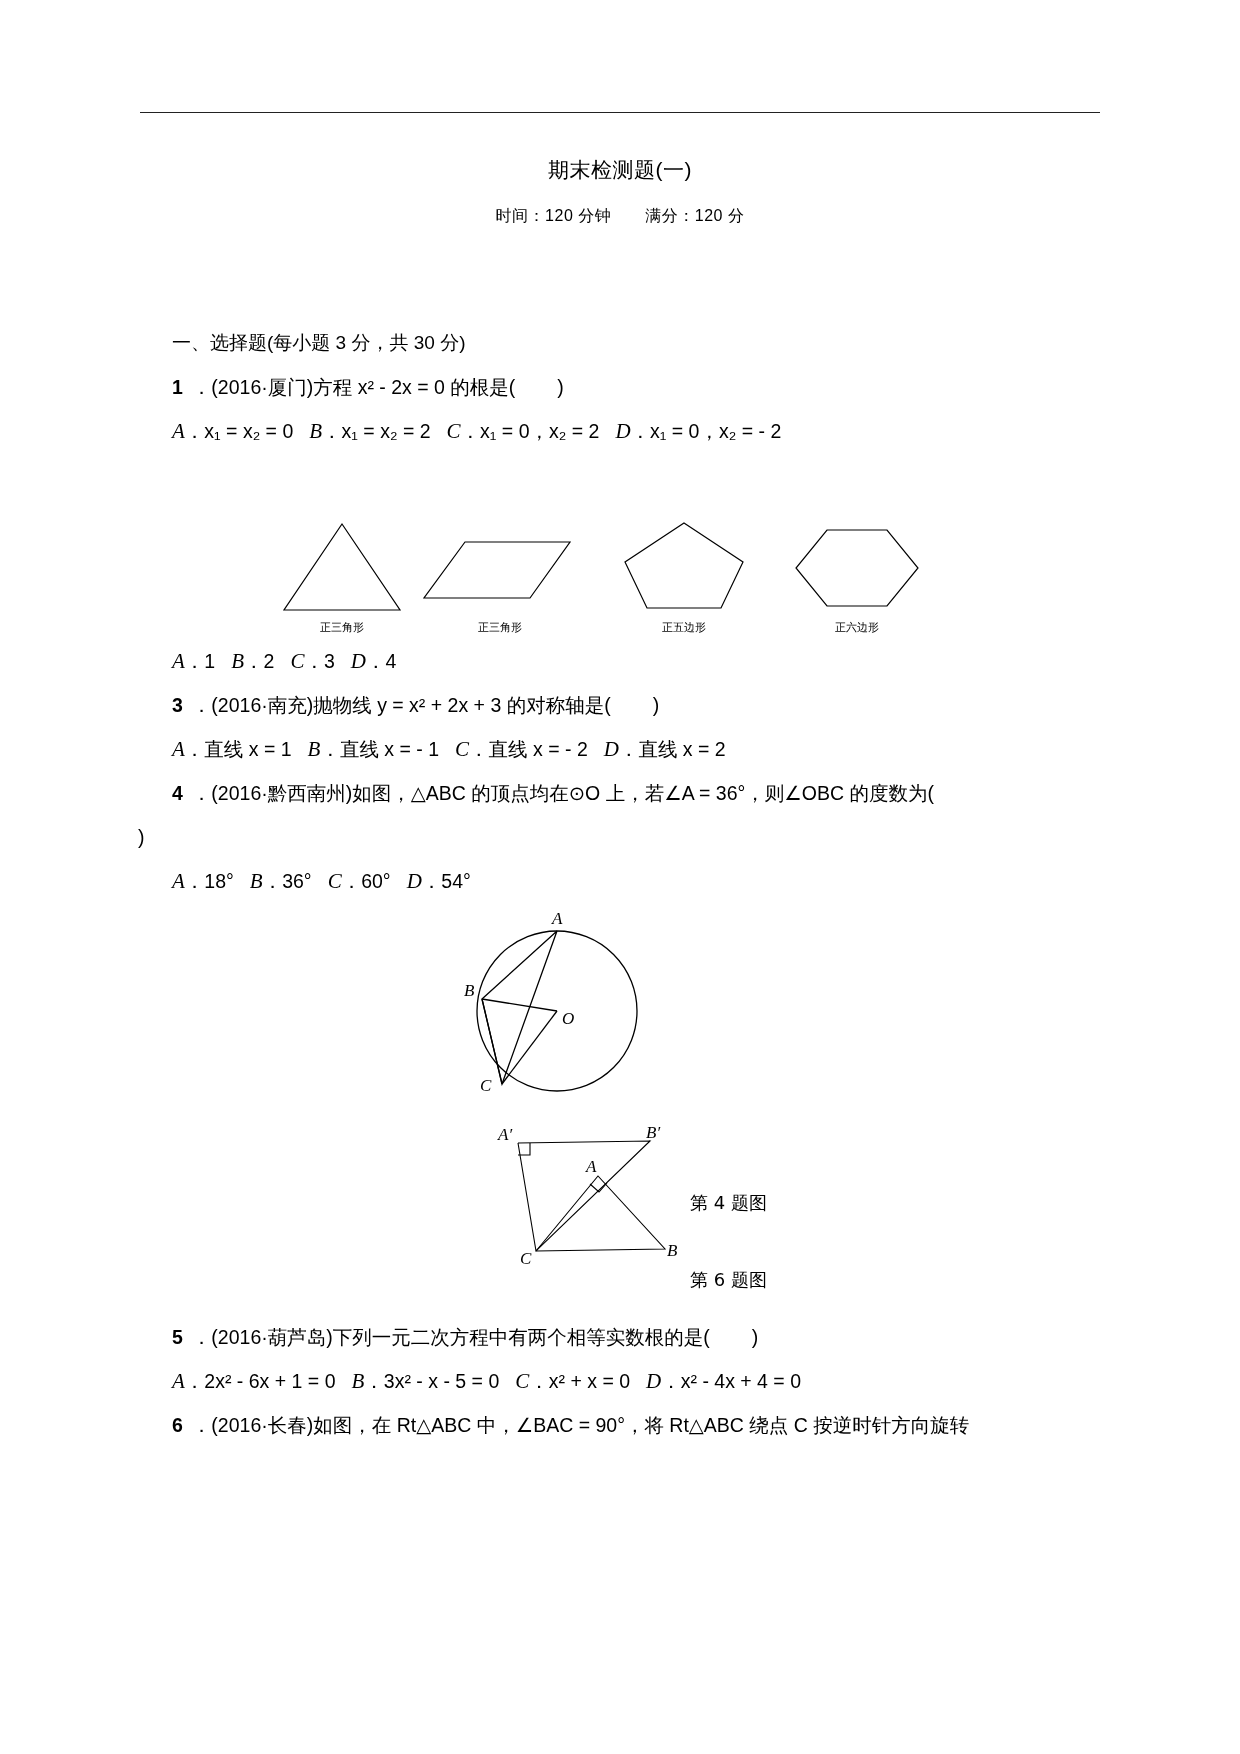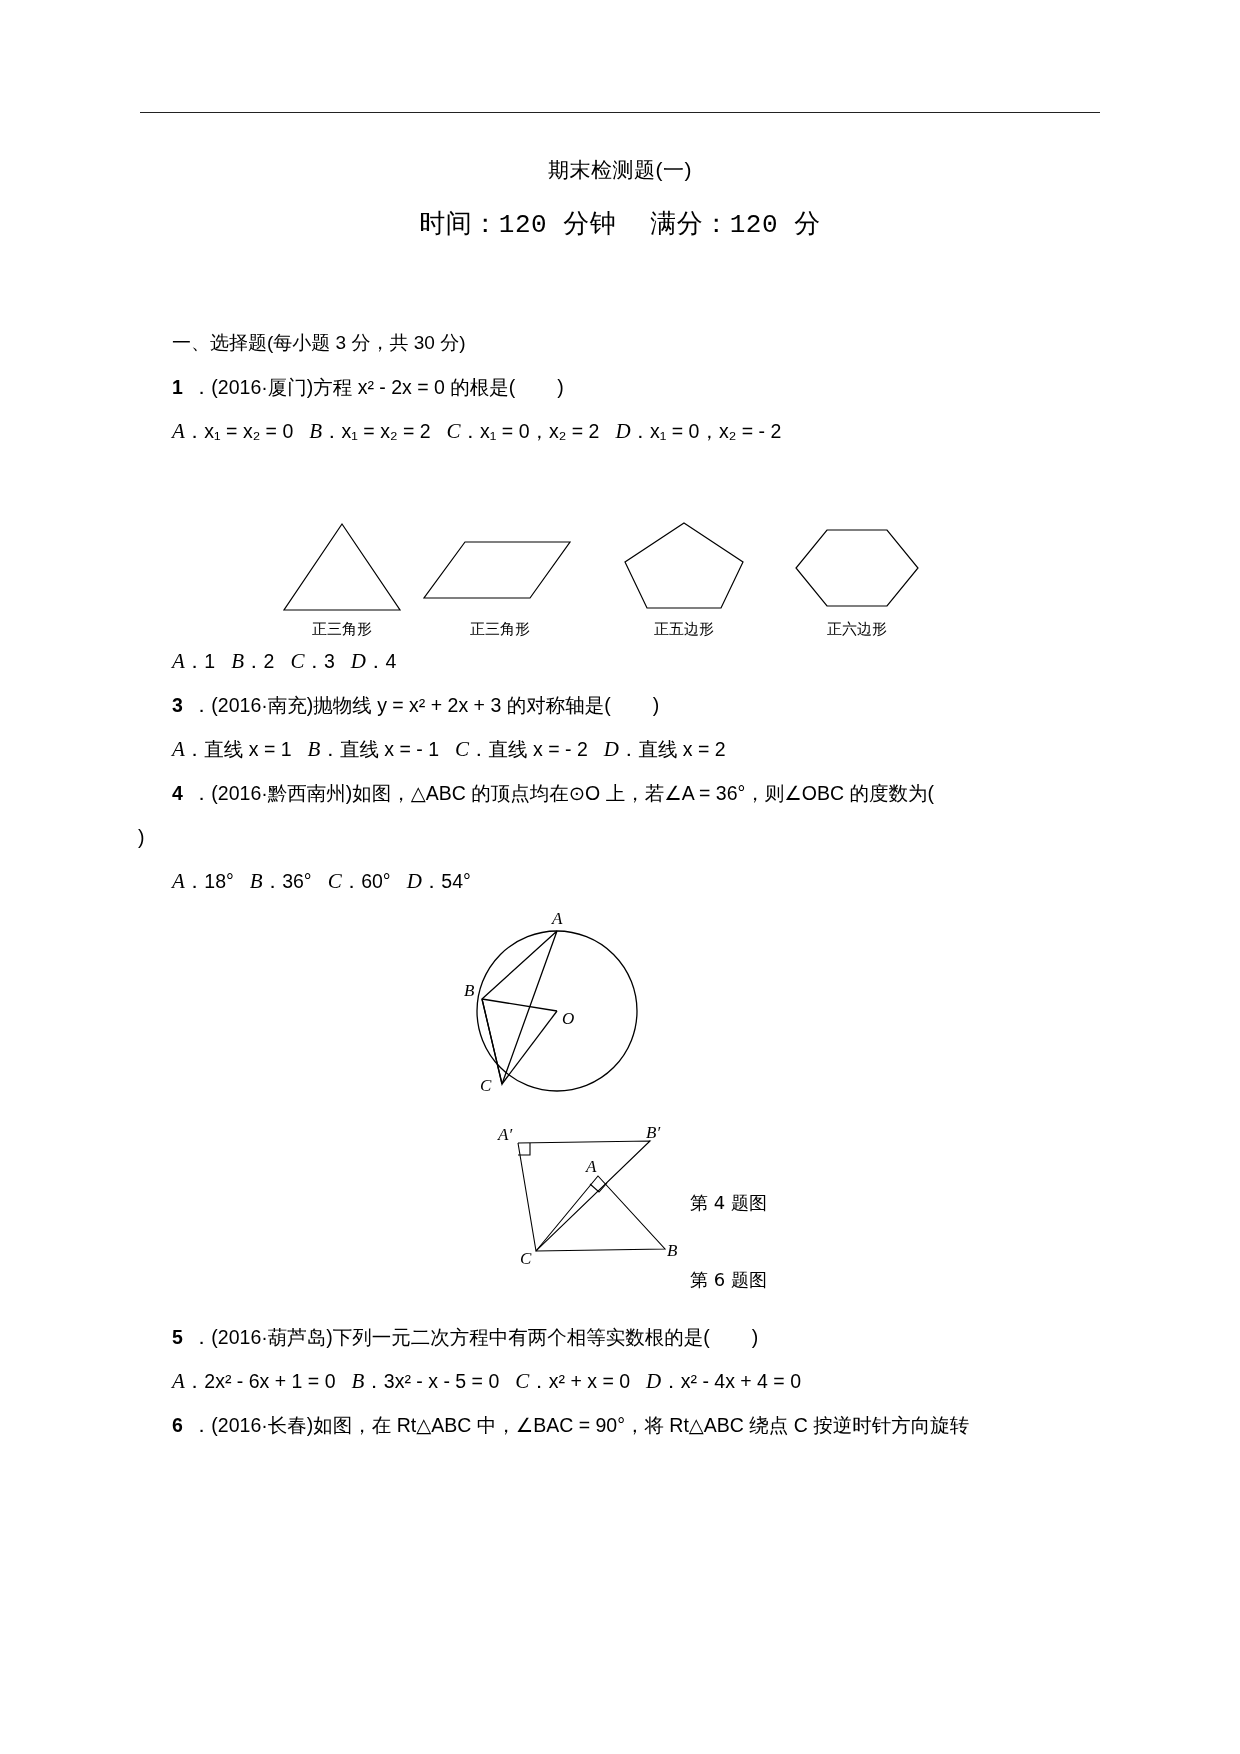--- a/index.html
+++ b/index.html
@@ -38,23 +38,22 @@
     text-align: center;
     font-size: 21px;
     letter-spacing: 0.5px;
   }
   .doc-subtitle {
     position: absolute;
     left: 0;
     top: 190px;
     width: 1240px;
     text-align: center;
-    font-size: 26px;
+    font-size: 16px;
     letter-spacing: 0.5px;
-    font-family: Liberation Mono, monospace;
   }
   .doc-subtitle .gap { display: inline-block; width: 34px; }
 
   .content {
     position: absolute;
     left: 172px;
     top: 305px;
     width: 905px;
   }
   .line {
@@ -76,21 +75,21 @@
     top: 488px;
     width: 905px;
     height: 140px;
   }
   .shape-cell {
     position: absolute;
     text-align: center;
   }
   .shape-cap {
     font-family: "Liberation Serif", "DejaVu Serif", serif;
-    font-size: 15px;
+    font-size: 11px;
     margin-top: 2px;
   }
 
   
   .fig {
     position: absolute;
   }
   .fig-cap {
     position: absolute;
     font-family: "DejaVu Sans", sans-serif;

